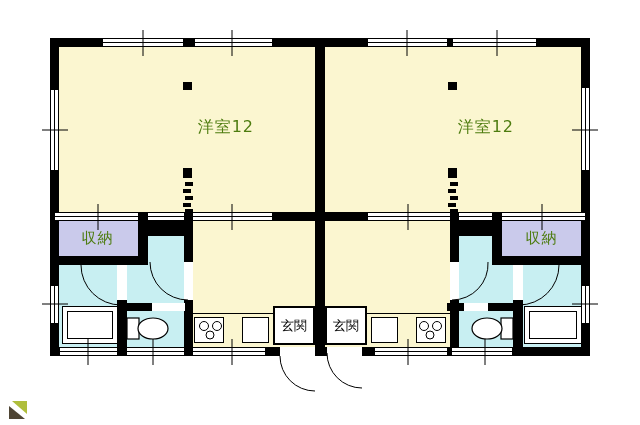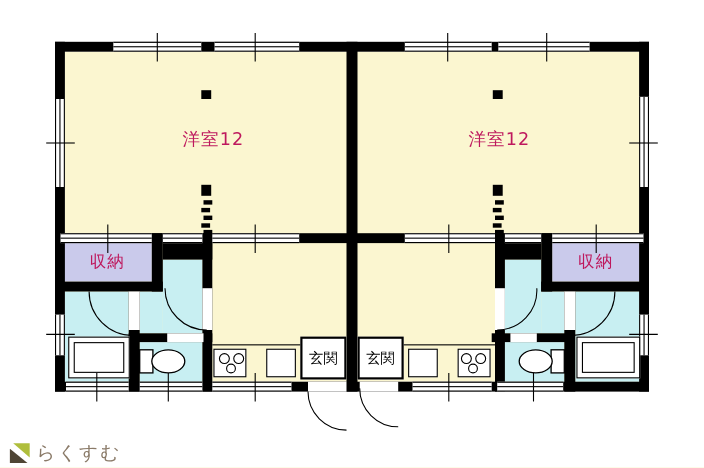--- a/index.html
+++ b/index.html
@@ -15,21 +15,21 @@
   .fill-purple{background:#CACAEB;}
   .opening{position:absolute;background:#fff;}
   
   .win-h{position:absolute;height:9px;background:#fff;border-top:1px solid #000;border-bottom:1px solid #000;box-sizing:border-box;}
   .win-h::after{content:"";position:absolute;left:0;right:0;top:3px;height:1px;background:#000;}
   .win-v{position:absolute;width:9px;background:#fff;border-left:1px solid #000;border-right:1px solid #000;box-sizing:border-box;}
   .win-v::after{content:"";position:absolute;top:0;bottom:0;left:3px;width:1px;background:#000;}
   .fixture{position:absolute;background:#fff;border:1px solid #000;box-sizing:border-box;}
   .tub-inner{position:absolute;left:4px;top:4px;right:4px;bottom:4px;border:1px solid #000;}
   .genkan{position:absolute;background:#fff;border:2px solid #000;box-sizing:border-box;display:flex;align-items:center;justify-content:center;font-size:13px;color:#000;}
-  .lbl{position:absolute;color:#be185d;text-align:center;}
+  .lbl{position:absolute;color:#4d7c0f;text-align:right;}
   .room-lbl{font-size:16px;letter-spacing:1px;}
   .storage-lbl{display:flex;align-items:center;justify-content:center;font-size:15px;letter-spacing:1px;}
   .counter-line{position:absolute;height:1px;background:#000;}
   .dash{position:absolute;background:#000;}
   svg.overlay{position:absolute;left:0;top:0;pointer-events:none;}
   #logo{position:absolute;left:8px;top:400px;display:flex;align-items:center;gap:5px;}
   #logo-text{font-size:17px;color:#8A7A68;letter-spacing:2px;}
 </style>
 </head>
 <body>
@@ -186,14 +186,13 @@
         <circle cx="430" cy="335" r="4"></circle>
     </g>
   </svg>
 </div>
 
 <div id="logo">
   <svg width="20" height="20" viewBox="0 0 20 20">
     <polygon points="4,1 19,1 19,14" id="logo-tri-green" fill="#AFBE3C"></polygon>
     <polygon points="1,19 1,6 17,19" id="logo-tri-brown" fill="#4F4534"></polygon>
   </svg>
-  <span id="logo-text" style="color: rgb(138, 122, 104);">らくすむ</span>
 </div>
 
 </body></html>

